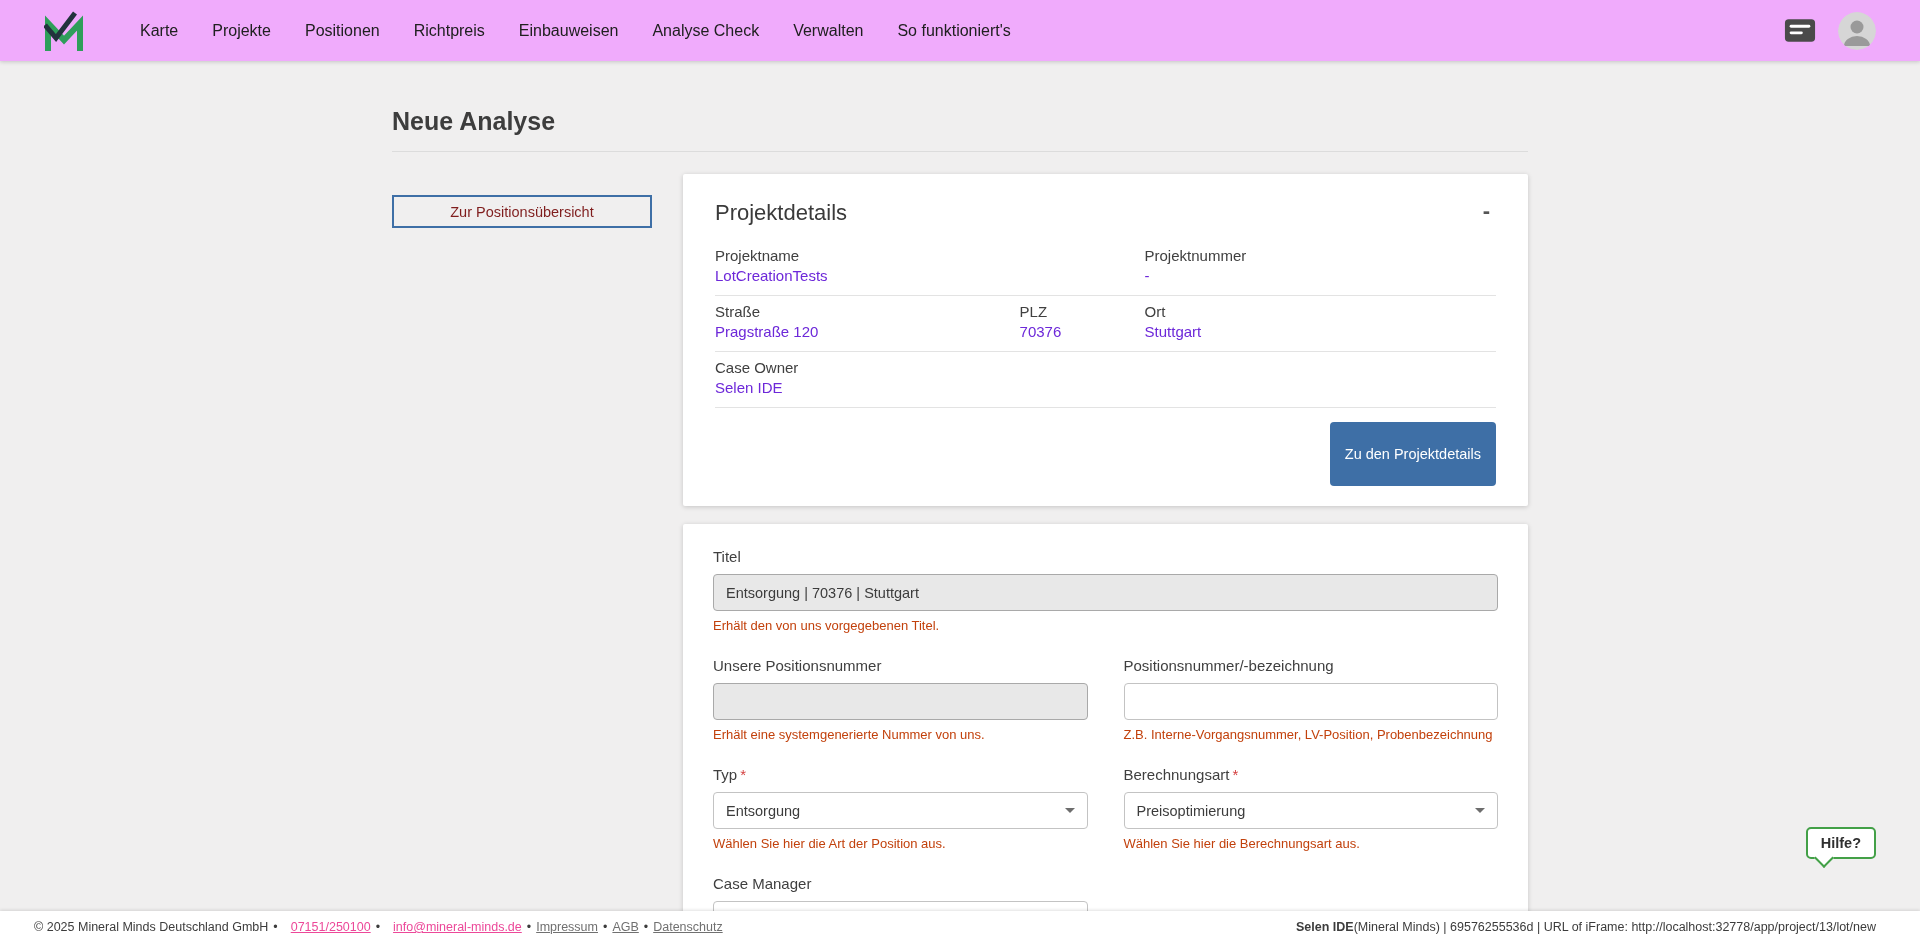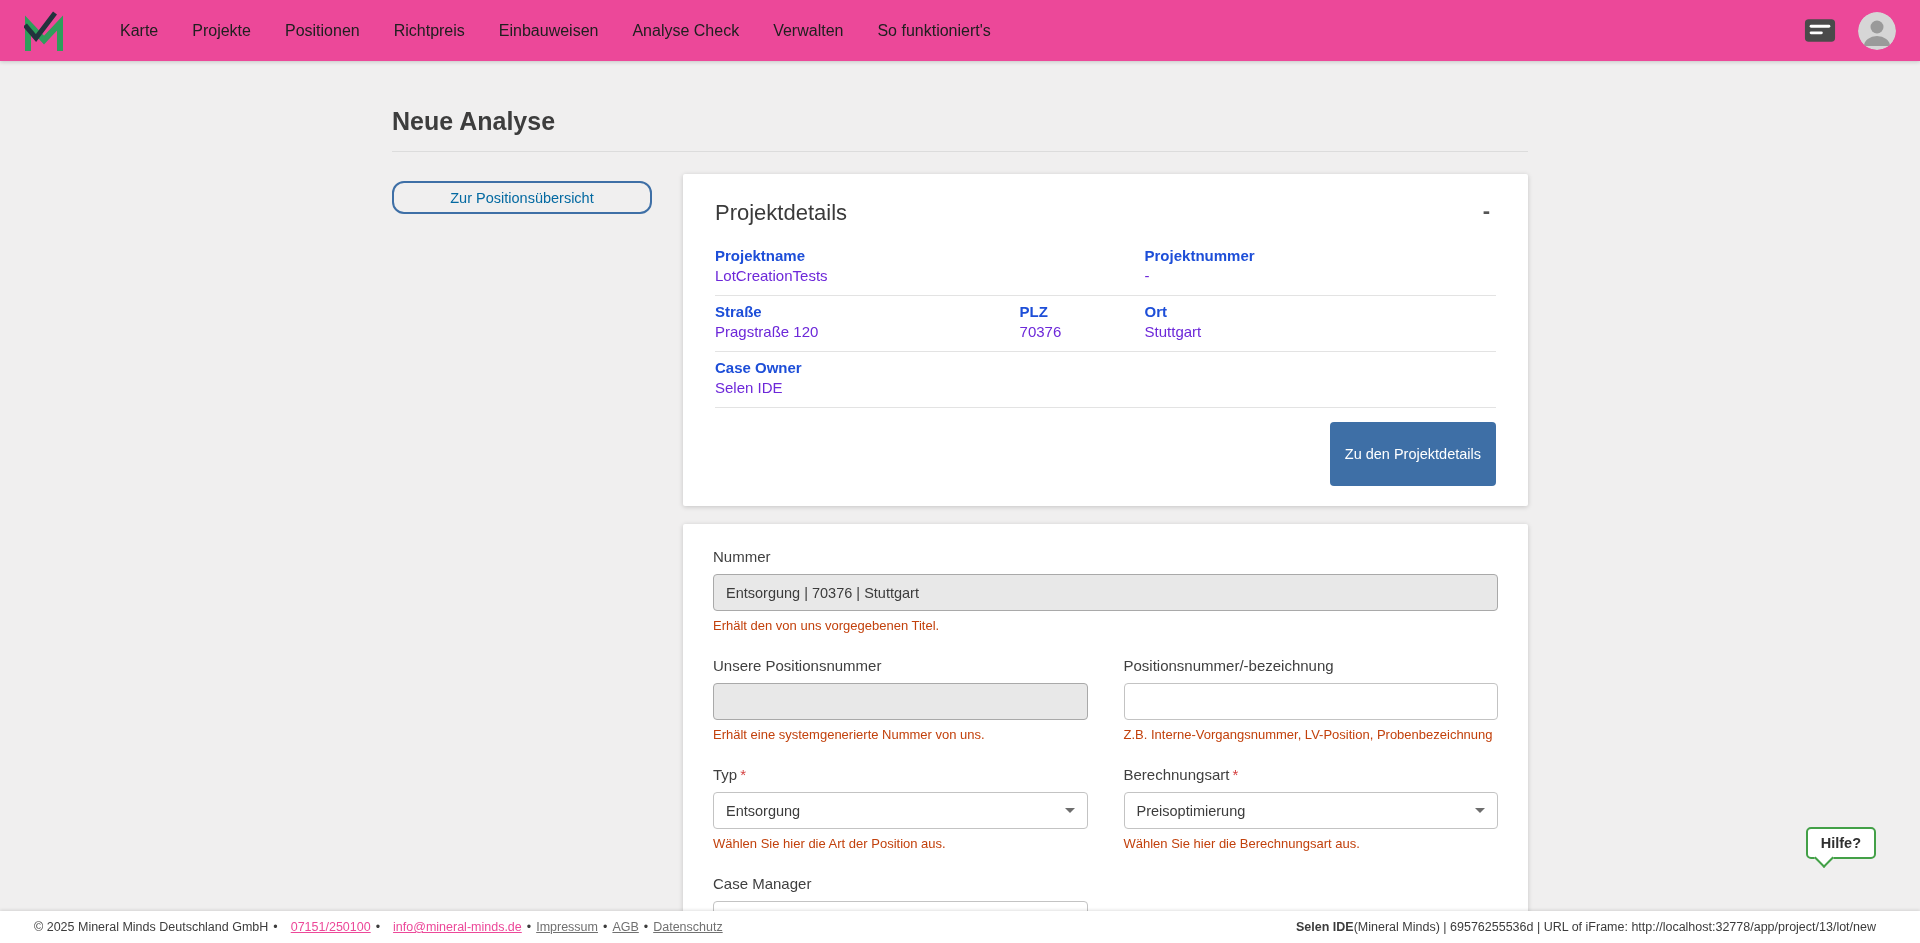--- a/index.html
+++ b/index.html
@@ -6,22 +6,22 @@
   html, body { width:1920px; height:943px; }
   body {
     font-family:"Liberation Sans", sans-serif;
     display:flex; flex-direction:column;
     background:#f0efef; color:#3c3c3c;
     overflow:hidden;
   }
 
   
   .navbar {
-    flex:0 0 auto; height:61px; background:#ec4899;
-    display:flex; align-items:center; padding:0 24px;
+    flex:0 0 auto; height:61px; background:#f0abfc;
+    display:flex; align-items:center; padding:0 44px;
     box-shadow:0 1px 4px rgba(0,0,0,.18);
     position:relative; z-index:5;
   }
   .logo { display:flex; align-items:center; cursor:pointer; }
   .nav-links { display:flex; gap:34px; margin-left:56px; }
   .nav-link {
     font-size:16px; font-weight:500; color:#202020;
     text-decoration:none; cursor:pointer; white-space:nowrap;
   }
   .nav-right { margin-left:auto; display:flex; align-items:center; gap:22px; }
@@ -31,41 +31,41 @@
   
   main { flex:1 1 auto; overflow:hidden; }
   .container { width:1136px; margin:0 auto; padding-top:46px; }
   .page-title { font-size:25px; font-weight:600; color:#3d3d3d; margin-bottom:15px; }
   .rule { border:none; border-top:1px solid #dcdcdc; margin-bottom:22px; }
   .content-row { display:flex; align-items:flex-start; }
   .left-col { width:291px; flex:0 0 auto; }
   .right-col { flex:1 1 auto; }
 
   .outline-btn {
-    display:block; width:260px; height:33px; margin-top:7px;
-    background:transparent; border:2px solid #3e6fa6; border-radius:12px;
-    color:#0369a1; font-size:14.5px; font-family:inherit; cursor:pointer;
+    display:block; width:260px; height:33px; margin-top:21px;
+    background:transparent; border:2px solid #3e6fa6; border-radius:0;
+    color:#7f1d1d; font-size:14.5px; font-family:inherit; cursor:pointer;
   }
 
   .card { background:#fff; border-radius:2px; box-shadow:0 1px 5px rgba(0,0,0,.18); }
 
   
   .project-card { padding:26px 32px 20px; }
   .card-head { display:flex; justify-content:space-between; align-items:flex-start; margin-bottom:14px; }
   .card-title { font-size:22px; font-weight:400; color:#3a3a3a; }
   .collapse-btn {
     border:none; background:none; font-size:22px; font-weight:700;
     color:#555; cursor:pointer; line-height:1; padding:0 6px;
   }
   .detail-row {
     display:grid; grid-template-columns:39% 16% 45%;
     border-bottom:1px solid #e3e3e3; padding:7px 0 11px;
   }
   .cell.c3 { grid-column:3; }
-  .dlabel { font-size:15px; font-weight:700; margin-bottom:3px; color:#1d4ed8; }
+  .dlabel { font-size:15px; font-weight:400; margin-bottom:3px; color:#404040; }
   .dvalue { font-size:15px; color:#6d28d9; }
   .card-actions { display:flex; justify-content:flex-end; margin-top:14px; }
   .primary-btn {
     background:#3e6fa6; color:#fff; border:none; border-radius:4px;
     font-size:14.5px; font-family:inherit; padding:24px 15px; cursor:pointer;
   }
 
   
   .form-card { margin-top:18px; padding:24px 30px 70px; }
   .flabel { display:block; font-size:15px; color:#3f3f3f; margin-bottom:9px; }
@@ -200,21 +200,21 @@
               </div>
             </div>
           </div>
           <div class="card-actions">
             <button class="primary-btn">Zu den Projektdetails</button>
           </div>
         </section>
 
         <section class="card form-card">
           <div class="form-group">
-            <span class="flabel">Nummer</span>
+            <span class="flabel">Titel</span>
             <input class="text-input" disabled="" value="Entsorgung | 70376 | Stuttgart" style="">
             <div class="helper">Erhält den von uns vorgegebenen Titel.</div>
           </div>
 
           <div class="form-grid">
             <div class="form-group">
               <span class="flabel">Unsere Positionsnummer</span>
               <input class="text-input" disabled="" value="" style="">
               <div class="helper">Erhält eine systemgenerierte Nummer von uns.</div>
             </div>

